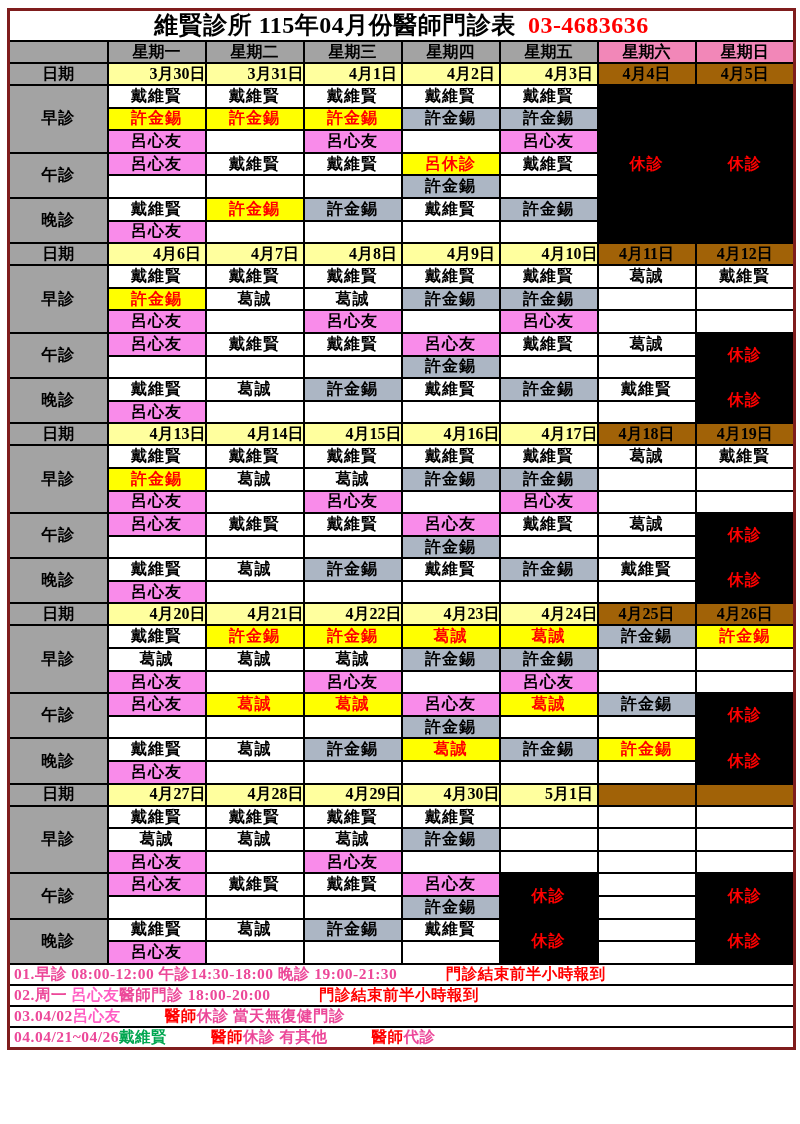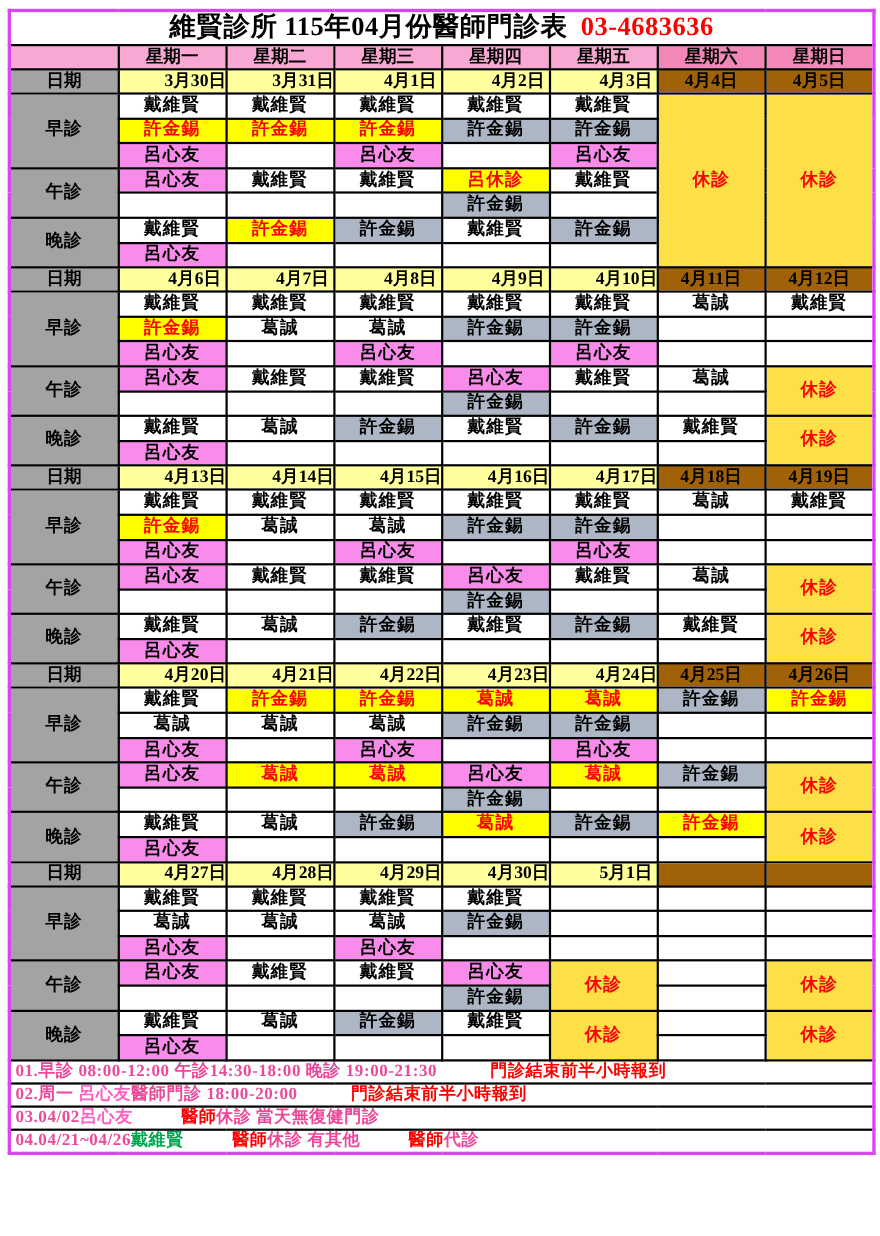--- a/index.html
+++ b/index.html
@@ -1,37 +1,37 @@
 <!DOCTYPE html>
 <html><head>
 <meta charset="utf-8">
 <style>
   html,body{margin:0;padding:0;background:#fff;}
   body{width:800px;height:1124px;overflow:hidden;
        font-family:"Liberation Serif","DejaVu Serif",serif;}
   .page{padding:8px 7px 0 7px;}
-  table.sched{border-collapse:collapse;table-layout:fixed;width:786px;border:3px solid #d946ef;}
+  table.sched{border-collapse:collapse;table-layout:fixed;width:786px;border:3px solid #7f1d1d;}
   td{border:2px solid #000;padding:0;text-align:center;vertical-align:middle;
      font-weight:bold;color:#000;overflow:hidden;white-space:nowrap;line-height:1.05;}
   tr.title-tr td{height:29px;font-size:24px;letter-spacing:0.5px;}
   .phone{color:#ff0000;margin-left:12px;}
   tr.hdr-tr td{height:20px;font-size:16px;}
   tr.date-tr td{height:20px;font-size:16px;}
   tr.body-tr td{height:20.6px;font-size:16px;letter-spacing:1px;}
-  td.hdr{background:#f9a8d4;}
+  td.hdr{background:#a3a3a3;}
   td.hdr.pink{background:#F287B8;}
   td.datelbl{background:#a3a3a3;}
   td.dateyellow{background:#FFFF9E;padding-left:41px;}
   td.datepink{background:#a16207;}
   td.sess{background:#a3a3a3;font-size:16px;margin-left:34px;}
   td.c.w{background:#ffffff;}
   td.c.y{background:#FFFF00;color:#ff0000;}
   td.c.g{background:#ACB6C4;}
   td.c.p{background:#F98BEA;}
-  td.c.r{background:#fde047;color:#ff0000;}
+  td.c.r{background:#000000;color:#ff0000;}
   tr.note-tr td{height:19px;font-size:15.5px;text-align:left;padding-left:4px;letter-spacing:0.5px;}
   .seg-black{color:#ec4899;}
   .seg-red{color:#ff0000;padding-left:44px;}
   .seg-magenta{color:#FF5EC4;}
   .seg-green{color:#00A650;}
 </style>
 </head>
 <body>
 
 <div class="page">

